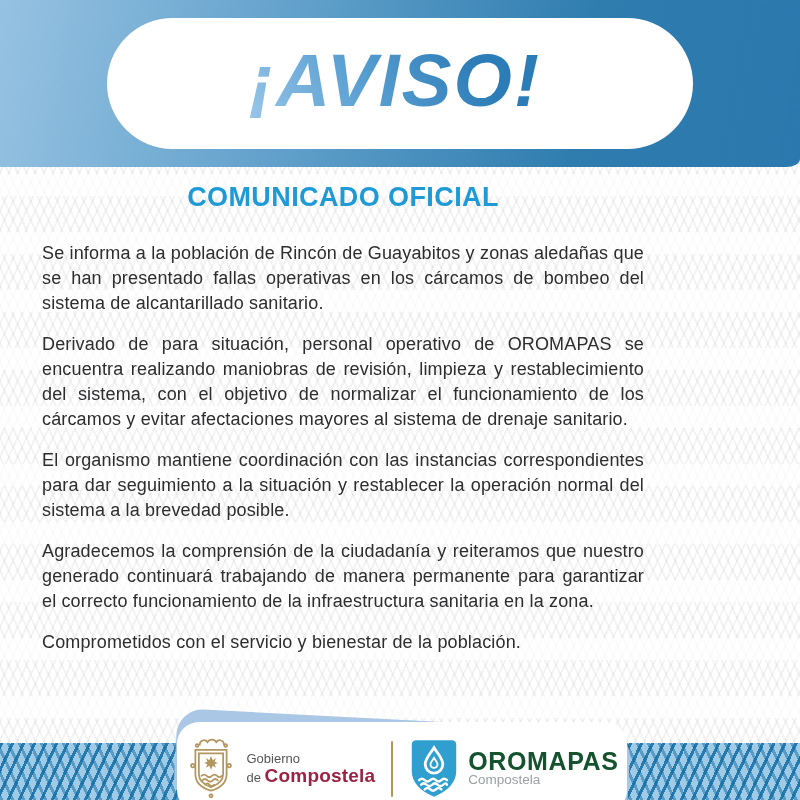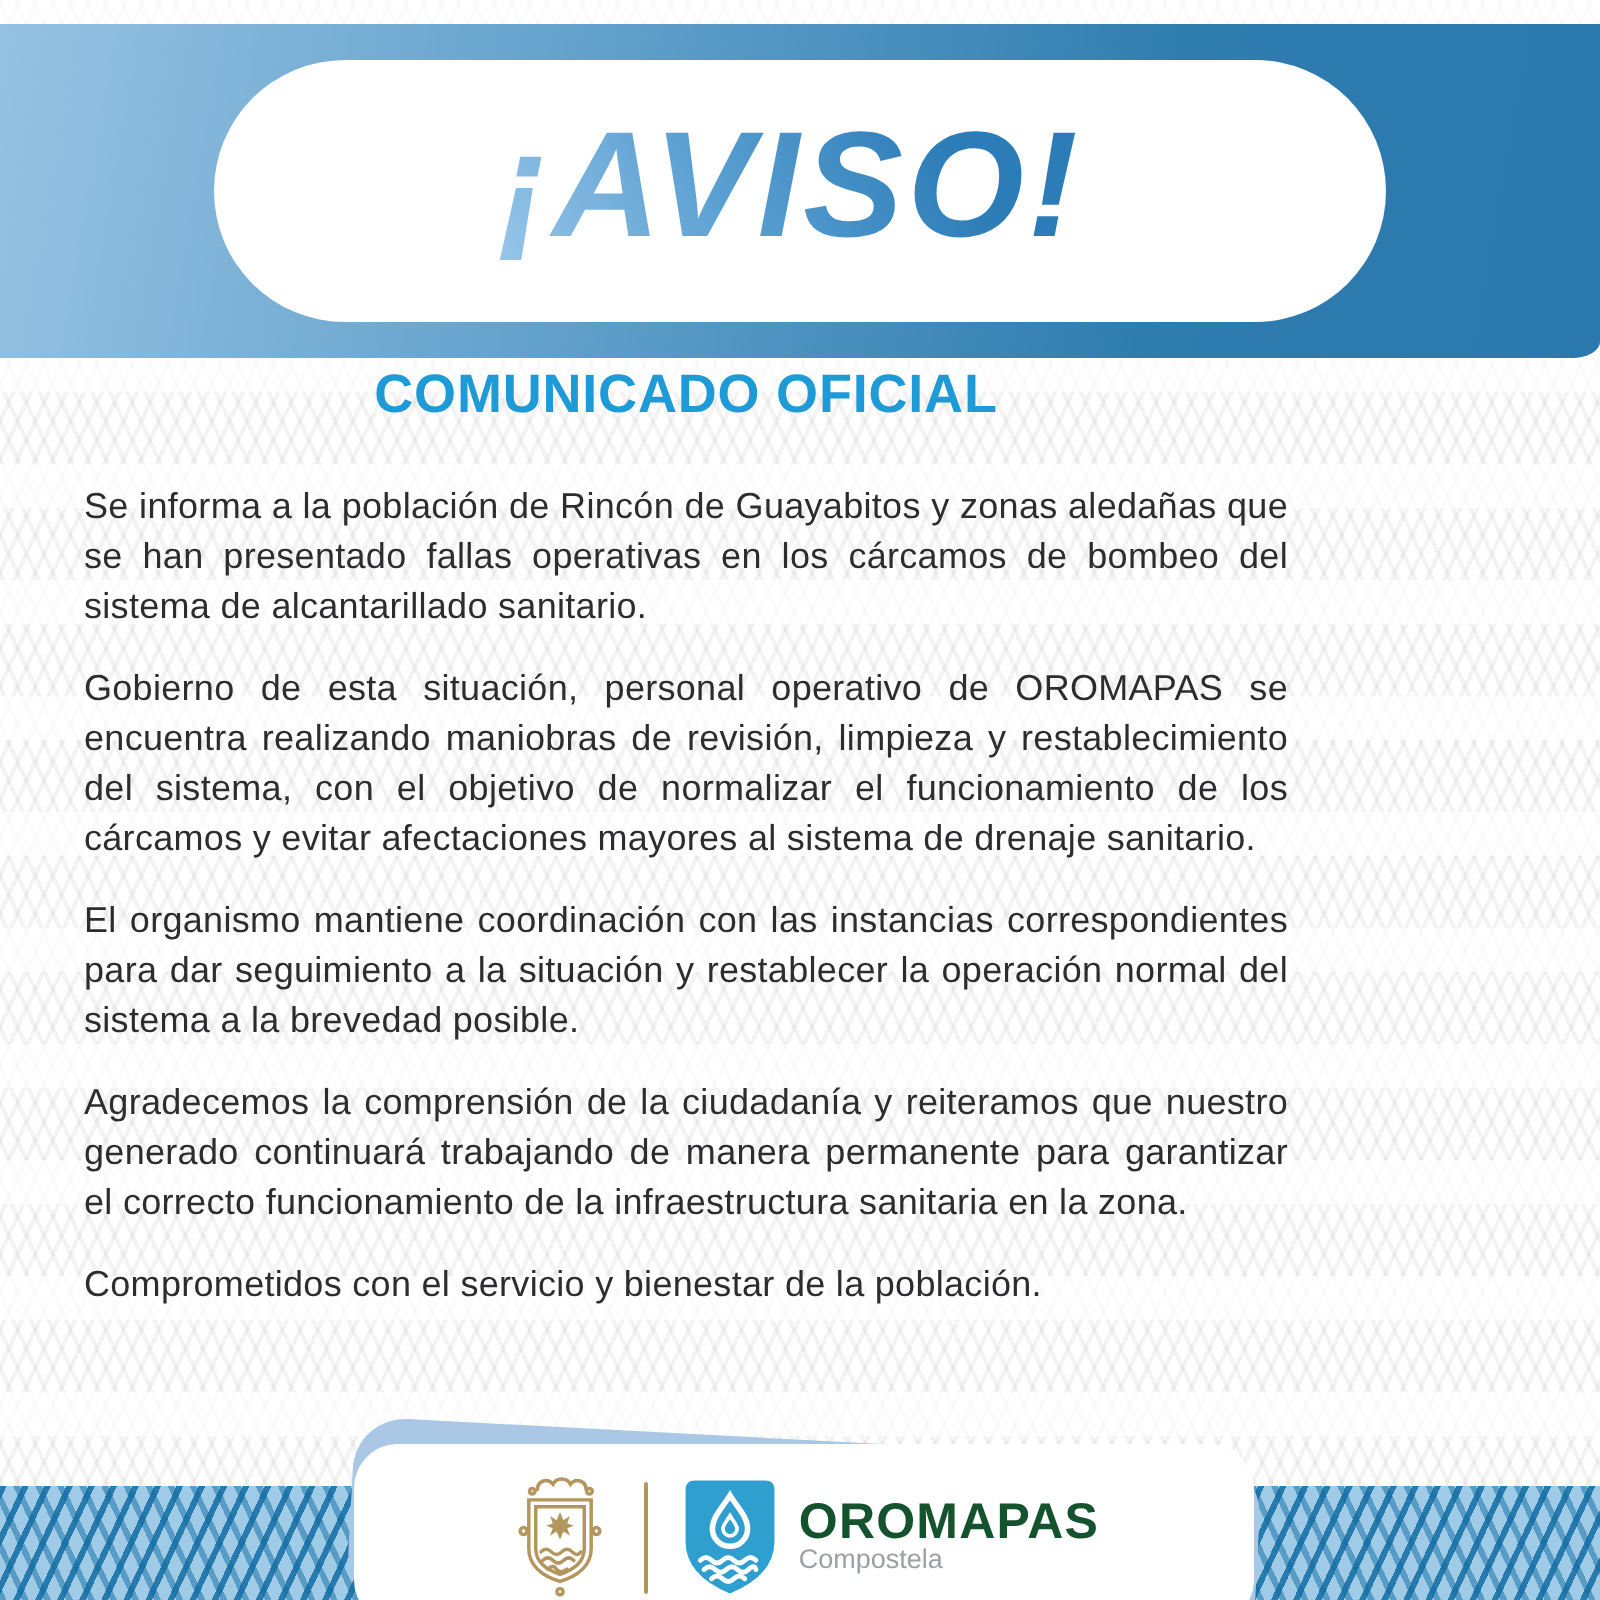--- a/index.html
+++ b/index.html
@@ -7,21 +7,21 @@
     position:relative;width:800px;height:800px;margin:0 auto;overflow:hidden;
     font-family:"Liberation Sans",sans-serif;
     background:
       repeating-linear-gradient(180deg, rgba(255,255,255,0.72) 0 22px, rgba(255,255,255,0) 22px 58px),
       repeating-linear-gradient(115deg, rgba(158,148,146,0.11) 0 2px, rgba(0,0,0,0) 2px 8px),
       repeating-linear-gradient(65deg, rgba(158,148,146,0.11) 0 2px, rgba(0,0,0,0) 2px 8px),
       #ffffff;
   }
   
   .header{
-    position:absolute;top:12px;left:0;width:800px;height:167px;
+    position:absolute;top:0;left:0;width:800px;height:167px;
     background:linear-gradient(100deg,#96c2e2 0%,#5f9fca 38%,#2f7daf 72%,#2a78ad 100%);
     border-radius:0 0 14px 0 / 0 0 8px 0;
   }
   .pill{
     width:586px;height:131px;margin:18px auto 0;background:#ffffff;border-radius:66px;
     display:flex;align-items:center;justify-content:center;
   }
   .pill h1{
     margin:0;padding:0 10px 8px 0;
     font-size:75px;font-weight:800;font-style:italic;letter-spacing:2px;
@@ -75,21 +75,21 @@
   <div class="header">
     <div class="pill">
       <h1>¡AVISO!</h1>
     </div>
   </div>
 
   <div class="main">
     <h2>COMUNICADO OFICIAL</h2>
     <div class="content">
       <p>Se informa a la población de Rincón de Guayabitos y zonas aledañas que se han presentado fallas operativas en los cárcamos de bombeo del sistema de alcantarillado sanitario.</p>
-      <p>Gobierno de esta situación, personal operativo de OROMAPAS se encuentra realizando maniobras de revisión, limpieza y restablecimiento del sistema, con el objetivo de normalizar el funcionamiento de los cárcamos y evitar afectaciones mayores al sistema de drenaje sanitario.</p>
+      <p>Derivado de para situación, personal operativo de OROMAPAS se encuentra realizando maniobras de revisión, limpieza y restablecimiento del sistema, con el objetivo de normalizar el funcionamiento de los cárcamos y evitar afectaciones mayores al sistema de drenaje sanitario.</p>
       <p>El organismo mantiene coordinación con las instancias correspondientes para dar seguimiento a la situación y restablecer la operación normal del sistema a la brevedad posible.</p>
       <p>Agradecemos la comprensión de la ciudadanía y reiteramos que nuestro generado continuará trabajando de manera permanente para garantizar el correcto funcionamiento de la infraestructura sanitaria en la zona.</p>
       <p>Comprometidos con el servicio y bienestar de la población.</p>
     </div>
   </div>
 
   <div class="wave-band"></div>
 
   <div class="footer-wrap">
     <div class="footer-card-bg"></div>
@@ -105,20 +105,24 @@
             <path d="M16,20 h28 v24 c0,8 -6,12 -14,15 c-8,-3 -14,-7 -14,-15 z"></path>
             <path d="M19,46 q3,-3 6,0 t6,0 t6,0 t5,0"></path>
             <path d="M20,51 q3,-3 6,0 t6,0 t6,0"></path>
             <path d="M23,56 q3,-3 5,0 t6,0"></path>
             <circle cx="9" cy="34" r="2"></circle>
               <circle cx="51" cy="34" r="2"></circle>
             <circle cx="30" cy="69" r="1.8"></circle>
           </g>
           <polygon fill="#b3955e" points="30,23 32,27.8 35.7,25.3 34.2,29.6 38,31 34.2,32.4 35.7,36.7 32,34.2 30,39 28,34.2 24.3,36.7 25.8,32.4 22,31 25.8,29.6 24.3,25.3 28,27.8"></polygon>
         </svg>
+        <div class="gov-text">
+          <div class="l1">Gobierno</div>
+          <div class="l2"><span>de </span><strong>Compostela</strong></div>
+        </div>
       </div>
 
       <div class="divider"></div>
 
       <div class="logo-block">
         <svg width="50" height="60" viewBox="0 0 54 64">
           <path fill="#2f9fd0" d="M8,1 L46,1 Q51,1 51,6 L51,34 Q51,52 27,62 Q3,52 3,34 L3,6 Q3,1 8,1 Z"></path>
           <g fill="none" stroke="#ffffff" stroke-linecap="round">
             <path stroke-width="3" d="M27,9 C23,15.5 17.5,20.5 17.5,27 a9.5,9.5 0 0 0 19,0 C36.5,20.5 31,15.5 27,9 Z"></path>
             <path stroke-width="2" d="M27,20 c-1.8,3 -3.8,4.8 -3.8,7 a3.8,3.8 0 0 0 7.6,0 c0,-2.2 -2,-4 -3.8,-7 Z"></path>

